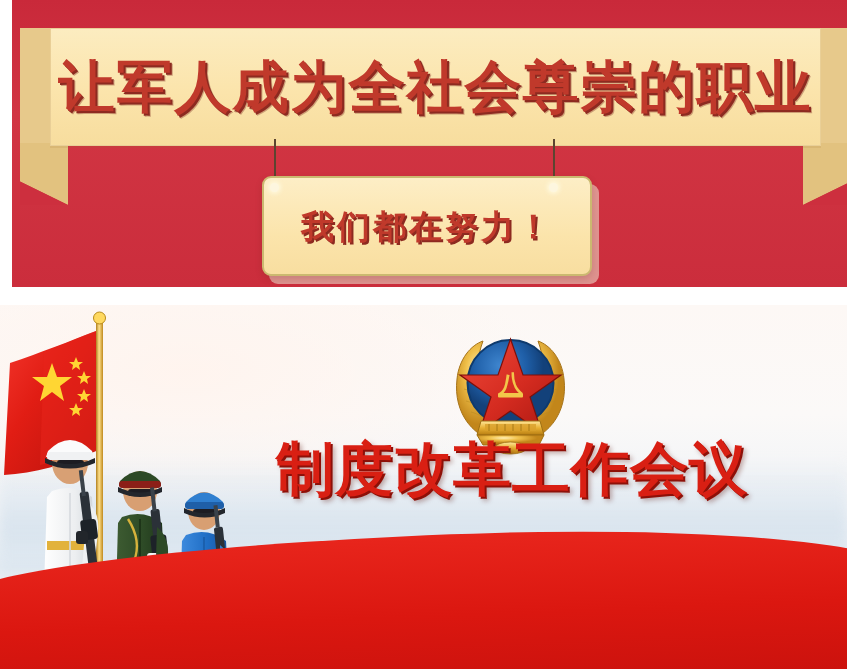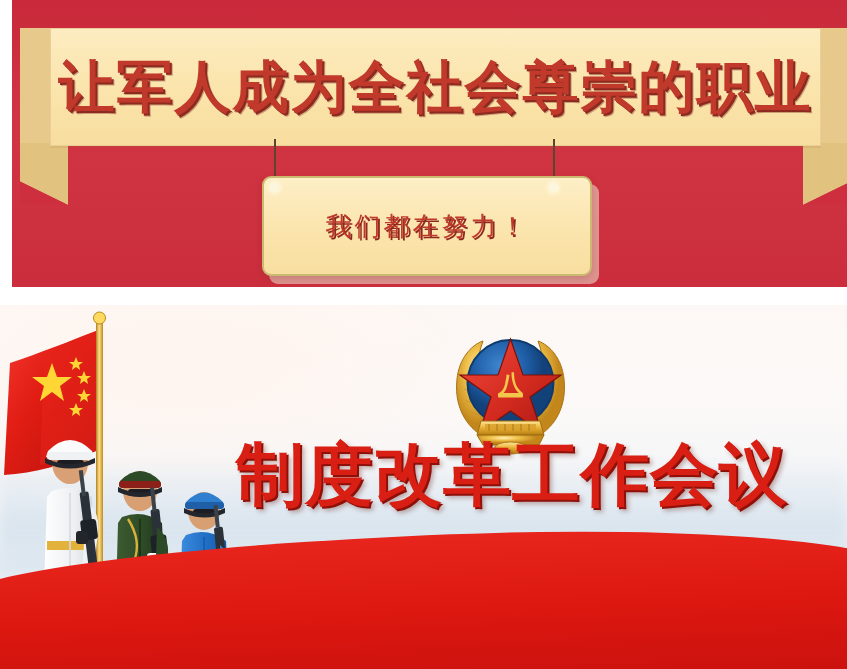--- a/index.html
+++ b/index.html
@@ -55,21 +55,21 @@
 
   
   .sub-shadow{position:absolute;left:250px;top:176px;width:330px;height:100px;
       background:#efe7d4;border-radius:9px;opacity:.55;
       transform:translate(7px,8px);}
   .sub-card{position:absolute;left:250px;top:176px;width:330px;height:100px;
       background:linear-gradient(180deg,#fdeec6 0%,#fbe4ab 60%,#f8dea0 100%);
       border:2px solid #cbb970;border-radius:9px;box-sizing:border-box;
       display:flex;align-items:center;justify-content:center;
       box-shadow:0 3px 7px rgba(90,40,20,.18);}
-  .sub-text{font-weight:400;font-size:26px;letter-spacing:3px;color:#c0392b;
+  .sub-text{font-weight:700;font-size:33px;letter-spacing:3px;color:#c0392b;
       white-space:nowrap;line-height:1;
       text-shadow:2px 2px 0 #8d2a20;}
 
   
   .gap{position:absolute;left:0;top:287px;width:847px;height:18px;background:#fff;}
 
   
   .panel-bot{position:absolute;left:0;top:305px;width:847px;height:364px;
              overflow:hidden;background:#fdfcfb;}
   .sky{position:absolute;inset:0;
@@ -83,21 +83,21 @@
   
   .emblem{position:absolute;left:443px;top:12px;width:135px;height:140px;}
   .emblem svg{width:100%;height:100%;display:block;}
 
   
   .headline{position:absolute;left:232px;top:135px;width:560px;
             text-align:center;}
   .hl-line{font-weight:700;color:#d91f13;line-height:1.02;
       font-size:58px;letter-spacing:1px;white-space:nowrap;
       text-shadow:2px 2px 0 #8e1008, 4px 4px 5px rgba(90,15,5,.35);}
-  .hl-line.l2{font-size:68px;}
+  .hl-line.l2{font-size:58px;}
 
   
   .gate{position:absolute;left:315px;top:250px;width:290px;height:68px;}
   .gate svg{width:100%;height:100%;display:block;}
   .gate-flags{position:absolute;left:620px;top:252px;width:110px;height:26px;}
   .gate-flags svg{width:100%;height:100%;}
   .gate-flags-l{position:absolute;left:150px;top:252px;width:80px;height:26px;}
   .gate-flags-l svg{width:100%;height:100%;}
 
   

